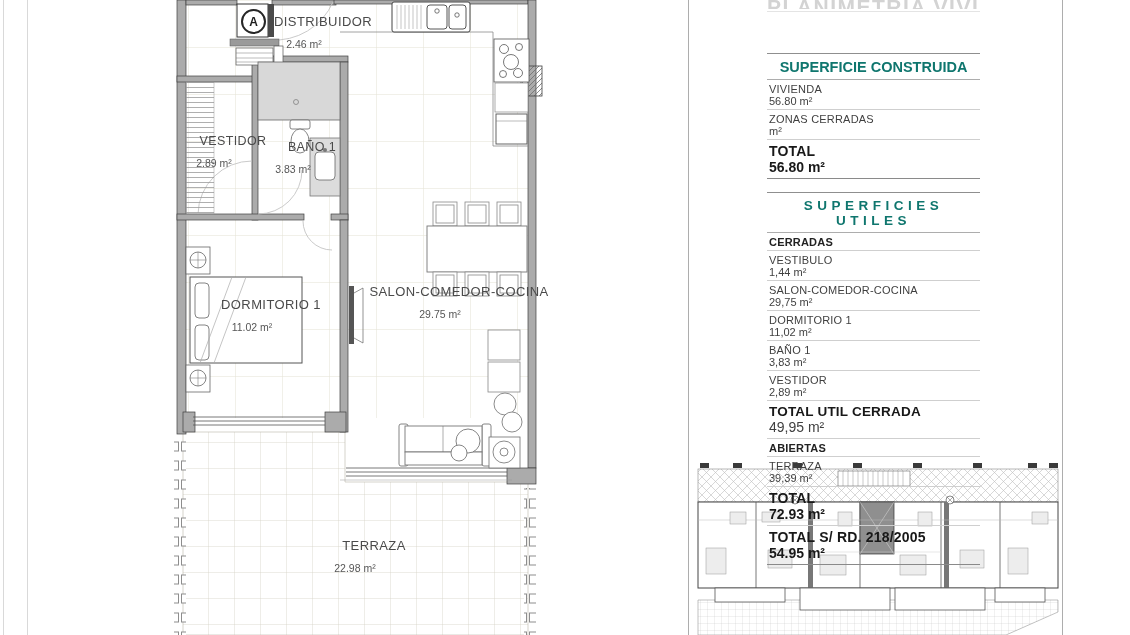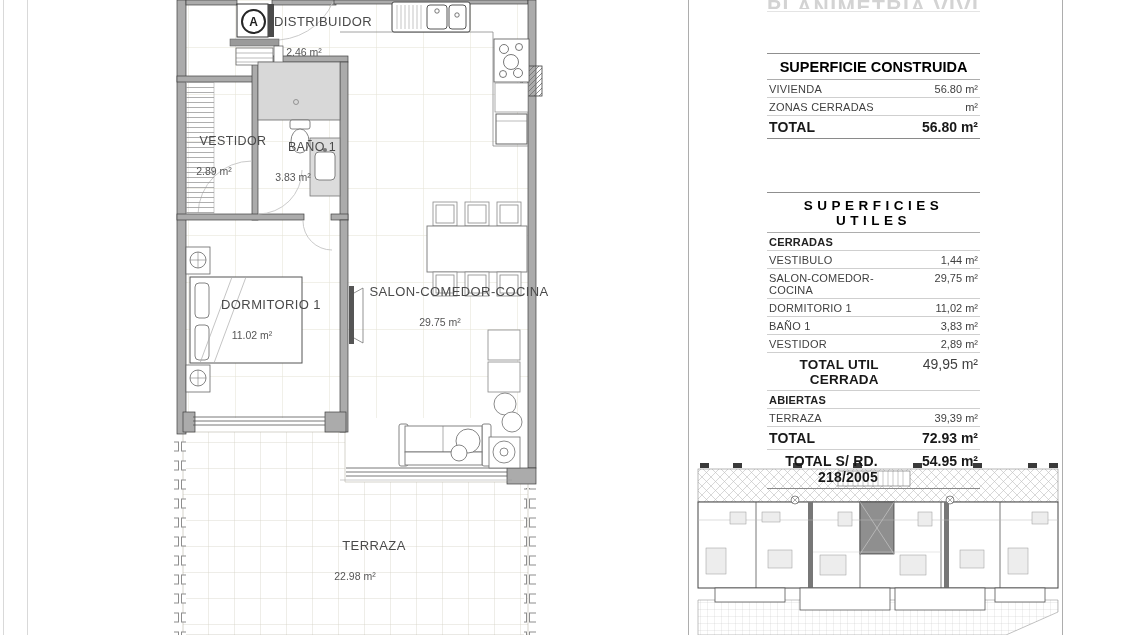--- a/index.html
+++ b/index.html
@@ -5,45 +5,45 @@
   html,body{margin:0;padding:0;background:#fff;}
   body{width:1130px;height:635px;overflow:hidden;position:relative;
        font-family:"Liberation Sans",sans-serif;-webkit-font-smoothing:antialiased;}
   #stage{position:absolute;inset:0;width:1130px;height:635px;}
   svg{position:absolute;left:0;top:0;}
   .overlay{position:absolute;inset:0;pointer-events:none;}
 
   
   .room-label{position:absolute;transform:translate(-50%,0);text-align:center;color:#4a4a4a;white-space:nowrap;}
   .room-label .rname{font-size:13px;letter-spacing:.4px;padding-left:38px;}
-  .room-label .rarea{font-size:10.5px;margin-top:17px;color:#565656;}
+  .room-label .rarea{font-size:10.5px;margin-top:9px;color:#565656;}
   .room-label.small .rname{font-size:12.5px;}
 
   .entry-marker{position:absolute;left:241px;top:9px;width:21px;height:21px;border:2.2px solid #262626;
       border-radius:50%;background:#fff;font-weight:bold;font-size:12px;color:#1d1d1d;
       display:flex;align-items:center;justify-content:center;}
 
   
   .panel{position:absolute;left:767px;top:0;width:213px;}
   .cropped-title{position:absolute;left:0;top:0;width:213px;height:9px;overflow:hidden;text-align:center;}
   .cropped-title span{display:inline-block;margin-top:-14px;font-weight:bold;font-size:21px;
       letter-spacing:1.5px;color:#d3d3d3;white-space:nowrap;}
   .title-underline{position:absolute;left:0;top:11px;width:213px;height:1px;background:#e4e4e4;}
 
   .tbl{position:absolute;left:0;width:213px;border-top:1.4px solid #8f8f8f;border-bottom:1.6px solid #8a8a8a;}
   .tbl1{top:53px;}
   .tbl2{top:192px;}
-  .t-title{font-weight:bold;font-size:14.5px;color:#000000;text-align:center;
+  .t-title{font-weight:bold;font-size:14.5px;color:#0f766e;text-align:center;
       padding:5px 0 4px;border-bottom:1px solid #adadad;}
   .tbl2 .t-title{letter-spacing:4.5px;font-size:13.5px;}
   .t-row{display:flex;justify-content:space-between;align-items:baseline;
-      padding:3px 2px 2px;border-bottom:1px solid #cfcfcf;font-size:11px;color:#3f3f3f;}
+      padding:3px 2px 2px;border-bottom:1px solid #cfcfcf;font-size:11px;color:#3f3f3f;flex-direction:column;}
   .t-row:last-child{border-bottom:none;}
   .t-row .lbl{flex:1;text-align:left;letter-spacing:.2px;}
-  .t-row .val{text-align:right;white-space:nowrap;margin-left:32px;}
+  .t-row .val{text-align:right;white-space:nowrap;}
   .t-row.sec .lbl{font-weight:bold;color:#222;}
   .t-row.tot{justify-content:space-between;font-weight:bold;color:#181818;font-size:14px;padding:3px 2px;}
   .t-row.tot .lbl{flex:0 1 auto;text-align:right;margin-right:12px;font-size:14px;}
   .t-row.tot .val{font-size:14px;}
   .t-row.tot-mixed{padding:3px 2px;}
   .t-row.tot-mixed .lbl{flex:0 1 auto;text-align:right;margin-right:12px;
       font-weight:bold;font-size:13.5px;color:#181818;}
   .t-row.tot-mixed .val{font-size:14px;color:#3f3f3f;}
 </style>
 </head>

